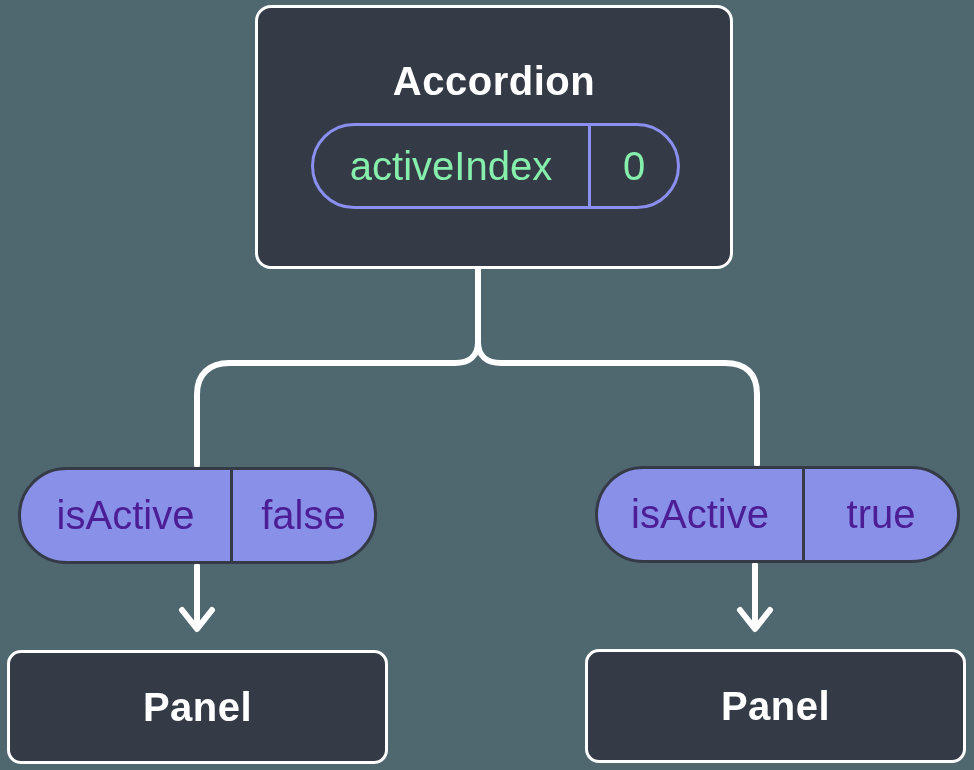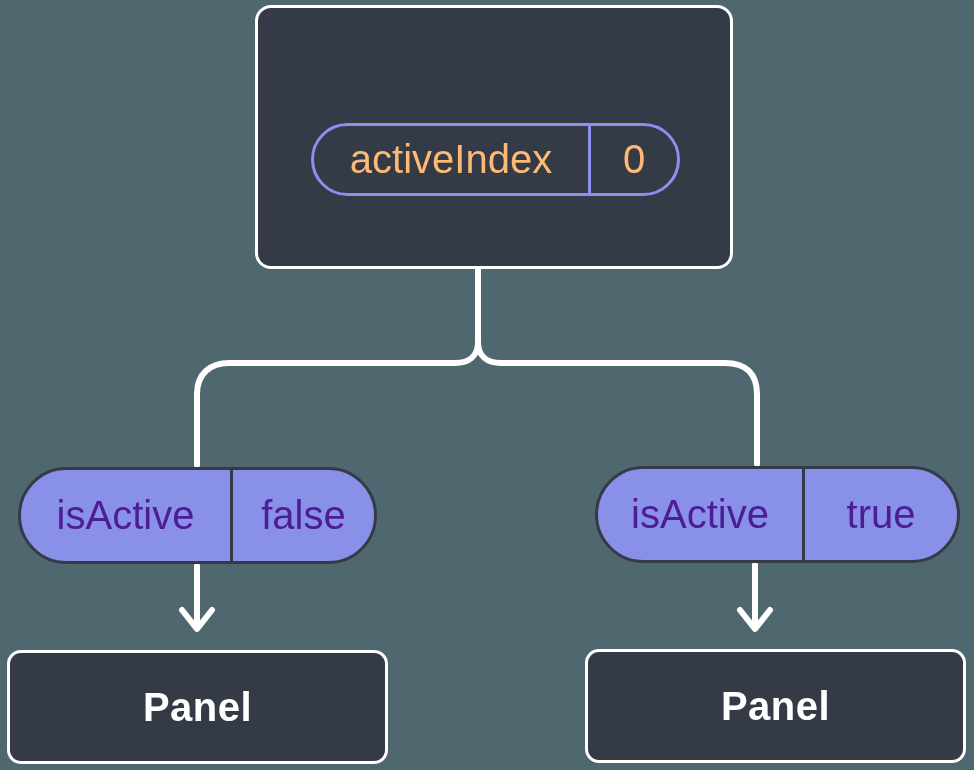--- a/index.html
+++ b/index.html
@@ -57,23 +57,23 @@
     border-radius: 60px;
     font-size: 40px;
     font-weight: 500;
   }
   .pill .seg {
     display: flex; align-items: center; justify-content: center;
   }
 
   
   .pill-outline {
-    left: 53px; top: 115px; width: 369px; height: 73px;
+    left: 53px; top: 115px; width: 369px; height: 86px;
     border: 3px solid #8a8ff0;
-    color: #fdba74;
+    color: #86efac;
   }
   .pill-outline .seg-key   { width: 277px; border-right: 3px solid #8a8ff0; }
   .pill-outline .seg-value { flex: 1; }
 
   
   .pill-solid {
     background: #8990e8;
     border: 3px solid #343a46;
     color: #4c1d95;
   }
@@ -96,20 +96,21 @@
       <path d="M197 566 L197 626"></path>
       <path d="M182 610 L197 629 L212 610"></path>
     </g>
     <g>
       <path d="M755 565 L755 626"></path>
       <path d="M740 610 L755 629 L770 610"></path>
     </g>
   </svg>
 
   <div class="node node-root">
+    <div class="node-title">Accordion</div>
     <div class="pill pill-outline">
       <div class="seg seg-key">activeIndex</div>
       <div class="seg seg-value">0</div>
     </div>
   </div>
 
   <div class="pill pill-solid pill-left">
     <div class="seg seg-key">isActive</div>
     <div class="seg seg-value">false</div>
   </div>

